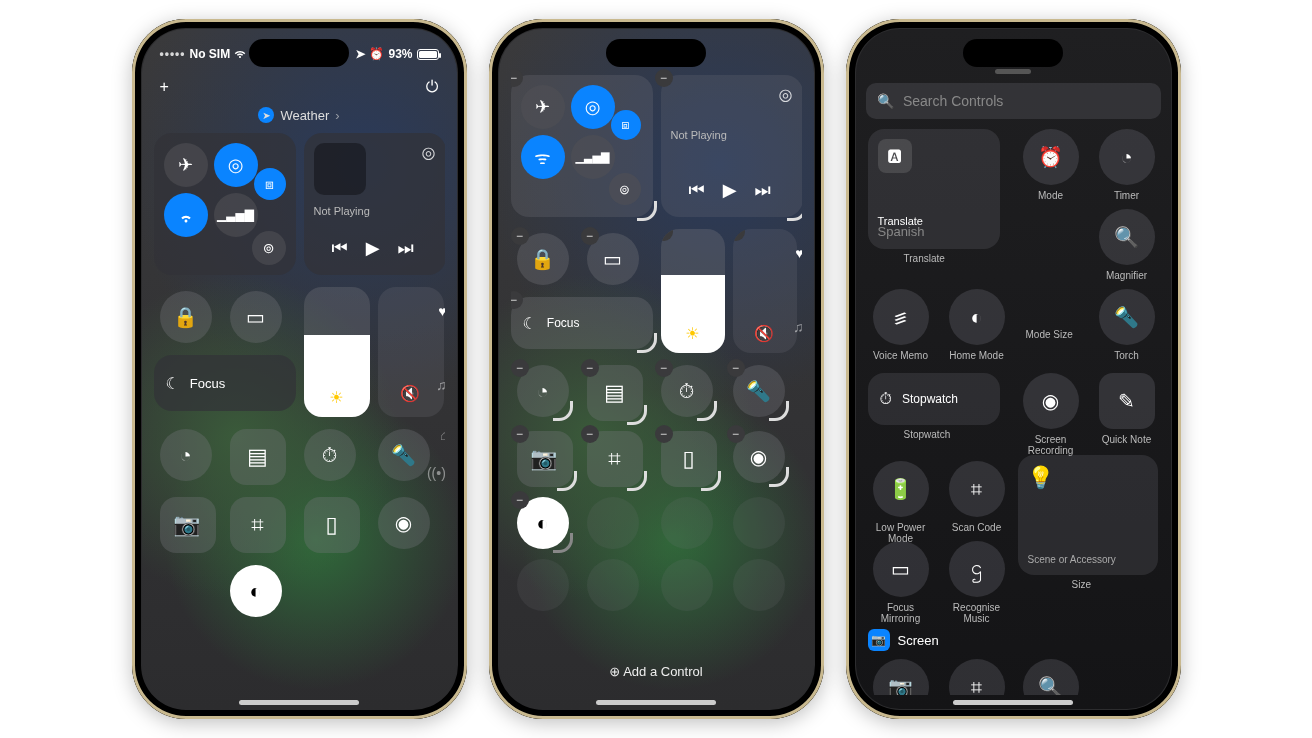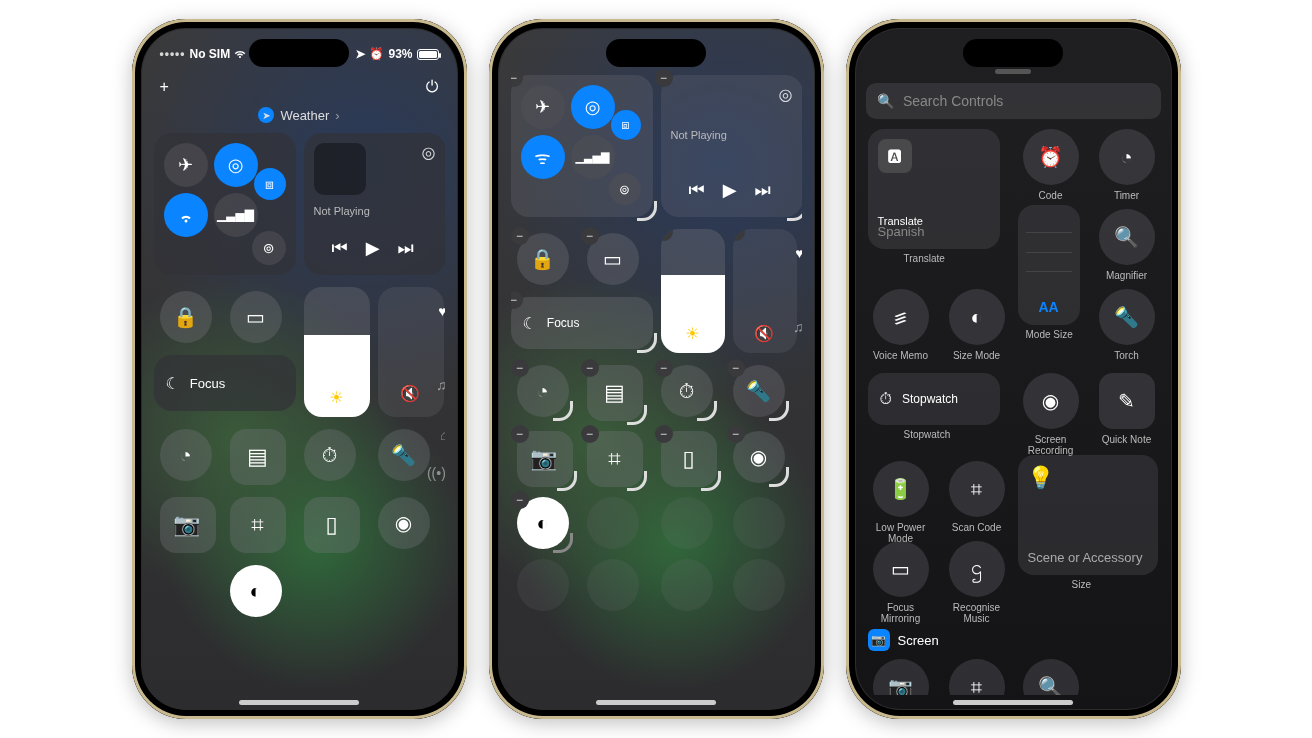--- a/index.html
+++ b/index.html
@@ -230,20 +230,24 @@
         <div class="circle ic white" style="left:6px;top:428px;">◐<span class="remove" style="left:-6px;top:-6px;background:#3a3a3c;color:#ddd;">−</span><span class="resize" style="border-color:#888;"></span></div>
 
         <div class="placeholder" style="left:76px;top:428px;"></div>
         <div class="placeholder" style="left:150px;top:428px;"></div>
         <div class="placeholder" style="left:222px;top:428px;"></div>
         <div class="placeholder" style="left:6px;top:490px;"></div>
         <div class="placeholder" style="left:76px;top:490px;"></div>
         <div class="placeholder" style="left:150px;top:490px;"></div>
         <div class="placeholder" style="left:222px;top:490px;"></div>
       </div>
+      <div class="addbar">
+        <span>⊕</span>
+        <span>Add a Control</span>
+      </div>
     </div>
     <div class="homebar"></div>
   </div>
 </div>
 
 <div class="phone">
   <div class="screen dark">
     <div class="notch"></div>
     <div class="grabber" style="top:40px;"></div>
     <div class="search" style="margin-top:54px;">
@@ -254,49 +258,40 @@
 
       <div class="gpill" style="left:0;top:0;width:132px;height:120px;padding:10px;">
         <div style="width:34px;height:34px;border-radius:8px;background:rgba(255,255,255,.12);display:flex;align-items:center;justify-content:center;">🅰︎</div>
         <div style="position:absolute;left:10px;bottom:22px;font-size:11px;">Translate</div>
         <div style="position:absolute;left:10px;bottom:10px;font-size:13px;color:#888;">Spanish</div>
       </div>
       <span class="lbl" style="position:absolute;left:36px;top:124px;font-size:10px;">Translate</span>
 
       <div class="gcell" style="left:150px;top:0;width:66px;">
             <div class="gc">⏰</div>
-            <span class="gt">Code</span>
+            <span class="gt">Mode</span>
           </div>
       <div class="gcell" style="left:226px;top:0;width:66px;">
             <div class="gc">◔</div>
             <span class="gt">Timer</span>
           </div>
       <div class="gcell" style="left:226px;top:80px;width:66px;">
             <div class="gc">🔍</div>
             <span class="gt">Magnifier</span>
           </div>
 
-      <div class="gpill" style="left:150px;top:76px;width:62px;height:120px;">
-        <div style="position:absolute;left:8px;right:8px;top:8px;bottom:34px;display:flex;flex-direction:column;">
-          <div style="flex:1;border-bottom:1px solid rgba(255,255,255,.1);"></div>
-          <div style="flex:1;border-bottom:1px solid rgba(255,255,255,.1);"></div>
-          <div style="flex:1;border-bottom:1px solid rgba(255,255,255,.1);"></div>
-          <div style="flex:1;"></div>
-        </div>
-        <span style="position:absolute;bottom:10px;left:50%;transform:translateX(-50%);color:#0a84ff;font-size:14px;font-weight:700;">AA</span>
-      </div>
       <span class="lbl" style="position:absolute;left:158px;top:200px;font-size:10px;">Mode Size</span>
 
       <div class="gcell" style="left:0;top:160px;width:66px;">
             <div class="gc">꠵</div>
             <span class="gt">Voice Memo</span>
           </div>
       <div class="gcell" style="left:76px;top:160px;width:66px;">
             <div class="gc">◐</div>
-            <span class="gt">Size Mode</span>
+            <span class="gt">Home Mode</span>
           </div>
       <div class="gcell" style="left:226px;top:160px;width:66px;">
             <div class="gc">🔦</div>
             <span class="gt">Torch</span>
           </div>
 
       <div class="gpill" style="left:0;top:244px;width:132px;height:52px;display:flex;align-items:center;gap:10px;padding-left:12px;">
         <span>⏱</span>
             <span style="font-size:12px;">Stopwatch</span>
       </div>
@@ -315,21 +310,21 @@
             <div class="gc">🔋</div>
             <span class="gt">Low Power Mode</span>
           </div>
       <div class="gcell" style="left:76px;top:332px;width:66px;">
             <div class="gc">⌗</div>
             <span class="gt">Scan Code</span>
           </div>
 
       <div class="gpill" style="left:150px;top:326px;width:140px;height:120px;padding:10px;">
         <span style="font-size:22px;">💡</span>
-        <span style="position:absolute;left:10px;bottom:10px;font-size:13px;color:#aaa;">Scene or Accessory</span>
+        <span style="position:absolute;left:10px;bottom:10px;font-size:10px;color:#aaa;">Scene or Accessory</span>
       </div>
       <span class="lbl" style="position:absolute;left:204px;top:450px;font-size:10px;">Size</span>
 
       <div class="gcell" style="left:0;top:412px;width:66px;">
             <div class="gc">▭</div>
             <span class="gt">Focus Mirroring</span>
           </div>
       <div class="gcell" style="left:76px;top:412px;width:66px;">
             <div class="gc">ဌ</div>
             <span class="gt">Recognise Music</span>

